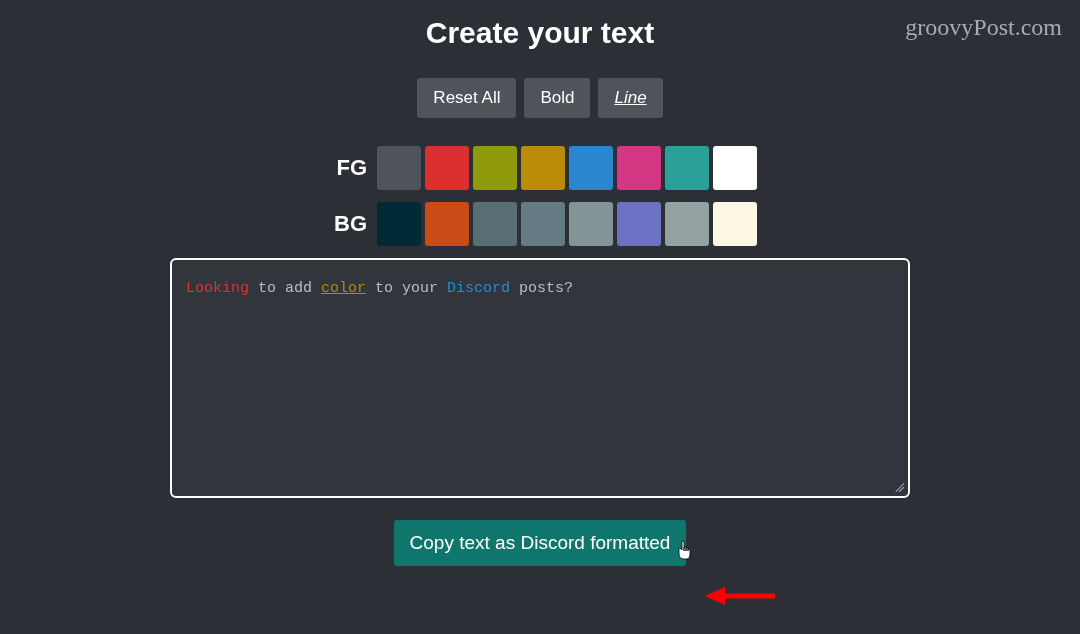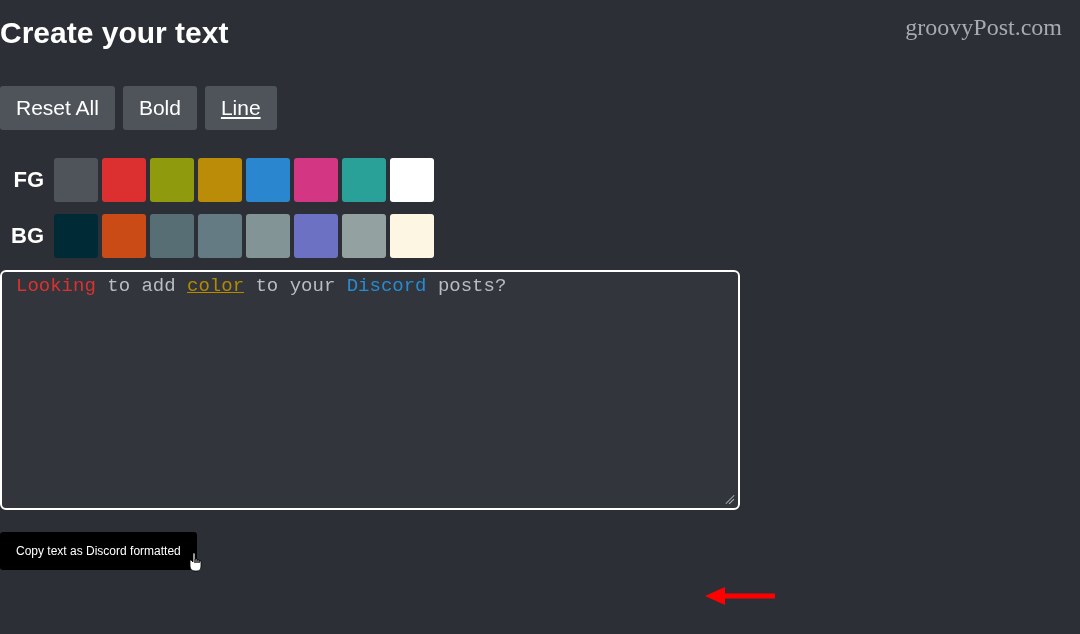--- a/index.html
+++ b/index.html
@@ -20,49 +20,49 @@
       position: absolute;
       top: 14px;
       right: 18px;
       color: #a7aab0;
       font-family: Georgia, 'Times New Roman', serif;
       font-size: 24px;
     }
     .container {
       display: flex;
       flex-direction: column;
-      align-items: flex-start;
+      align-items: center;
       padding-top: 16px;
     }
     .page-title {
       font-size: 30px;
       font-weight: bold;
       margin-bottom: 28px;
     }
     .button-row {
       display: flex;
       gap: 8px;
       margin-bottom: 28px;
     }
     .btn {
       background: #4f535a;
       border: none;
       color: #ffffff;
       padding: 10px 16px;
-      font-size: 21px;
+      font-size: 17px;
       border-radius: 3px;
       cursor: pointer;
       font-family: inherit;
-      margin-top: 8px;
     }
     .btn-bold {
       font-weight: normal;
     }
     .btn-line {
       text-decoration: underline;
+      font-style: italic;
     }
     .swatch-row {
       display: flex;
       align-items: center;
       gap: 4px;
       margin-bottom: 12px;
     }
     .swatch-label {
       font-size: 22px;
       font-weight: bold;
@@ -77,23 +77,23 @@
       cursor: pointer;
     }
     .bg-row {
     }
     .editor {
       width: 740px;
       height: 240px;
       background: #32353c;
       border: 2px solid #ffffff;
       border-radius: 6px;
-      padding: 0 14px;
+      padding: 18px 14px;
       font-family: 'Courier New', Consolas, monospace;
-      font-size: 19px;
+      font-size: 15px;
       color: #d1d1d1;
       position: relative;
     }
     .editor .line {
       white-space: pre;
       line-height: 1.5;
     }
     .editor .seg-red { color: #dc322f; }
     .editor .seg-gray { color: #b9bdc3; }
     .editor .seg-yellow { color: #b58900; text-decoration: underline; }
@@ -123,25 +123,25 @@
       bottom: 2px;
       right: -1px;
     }
     .copy-row {
       margin-top: 22px;
       display: flex;
       align-items: center;
       position: relative;
     }
     .copy-btn {
-      background: #000000;
+      background: #0f766e;
       border: none;
       color: #ffffff;
       padding: 12px 16px;
-      font-size: 12px;
+      font-size: 19px;
       border-radius: 3px;
       cursor: pointer;
       font-family: inherit;
     }
     .cursor-icon {
       position: absolute;
       right: -6px;
       top: 20px;
     }
     .cursor-icon svg {

